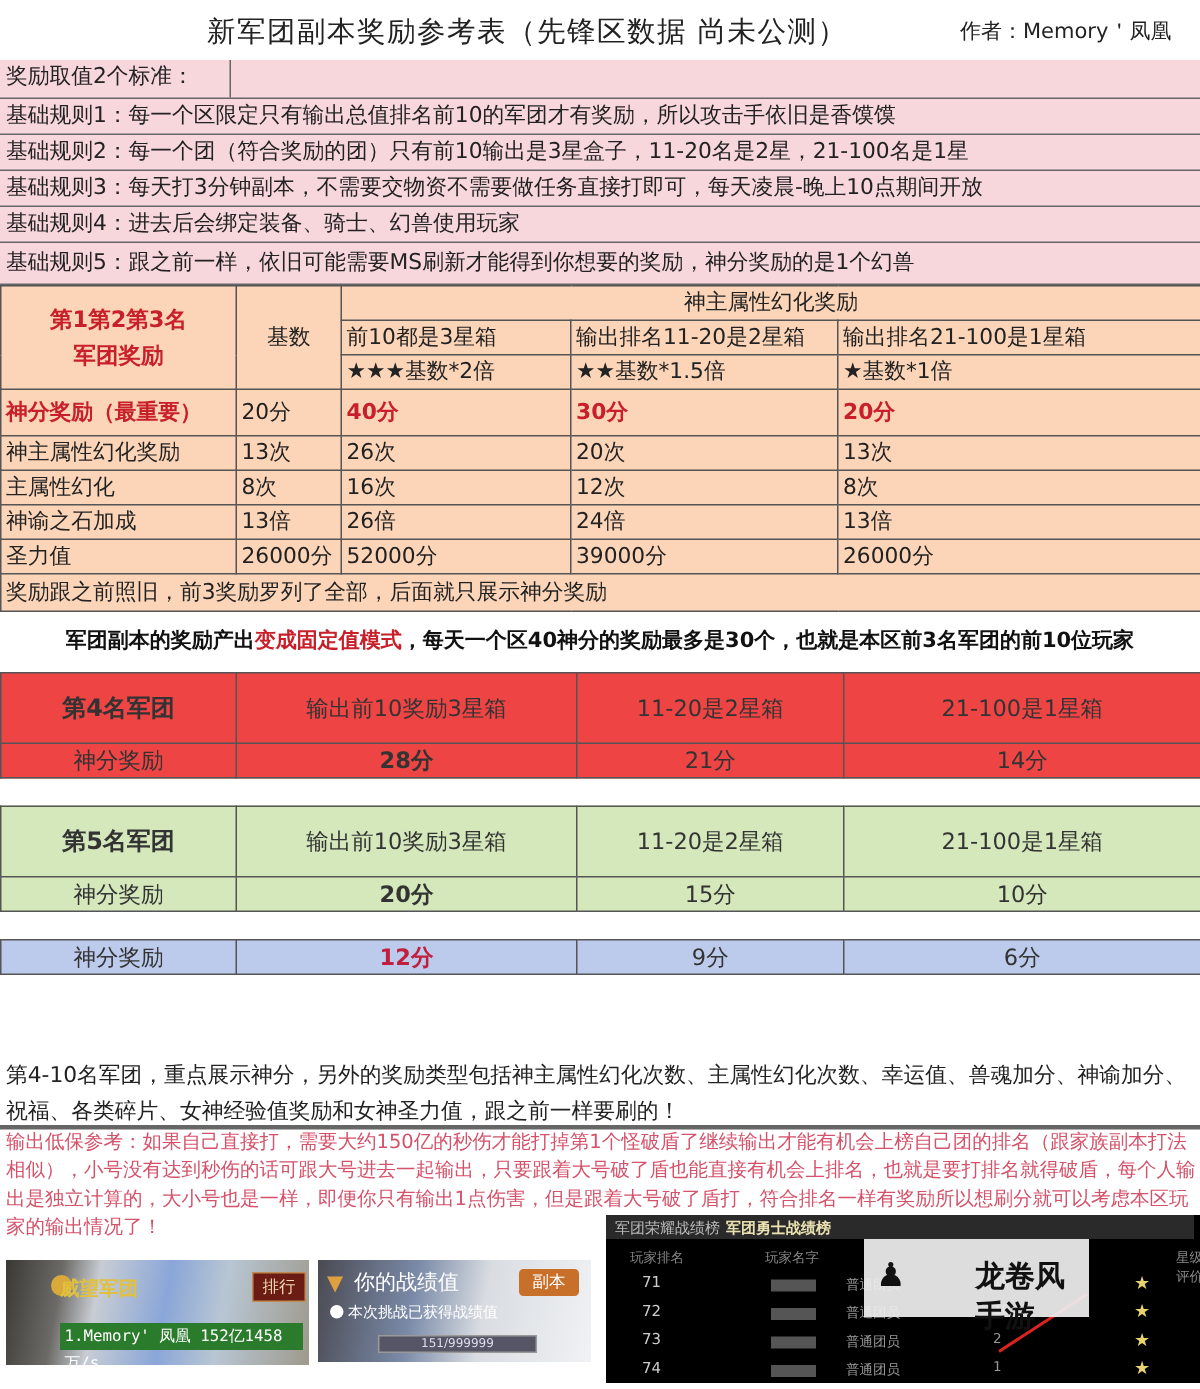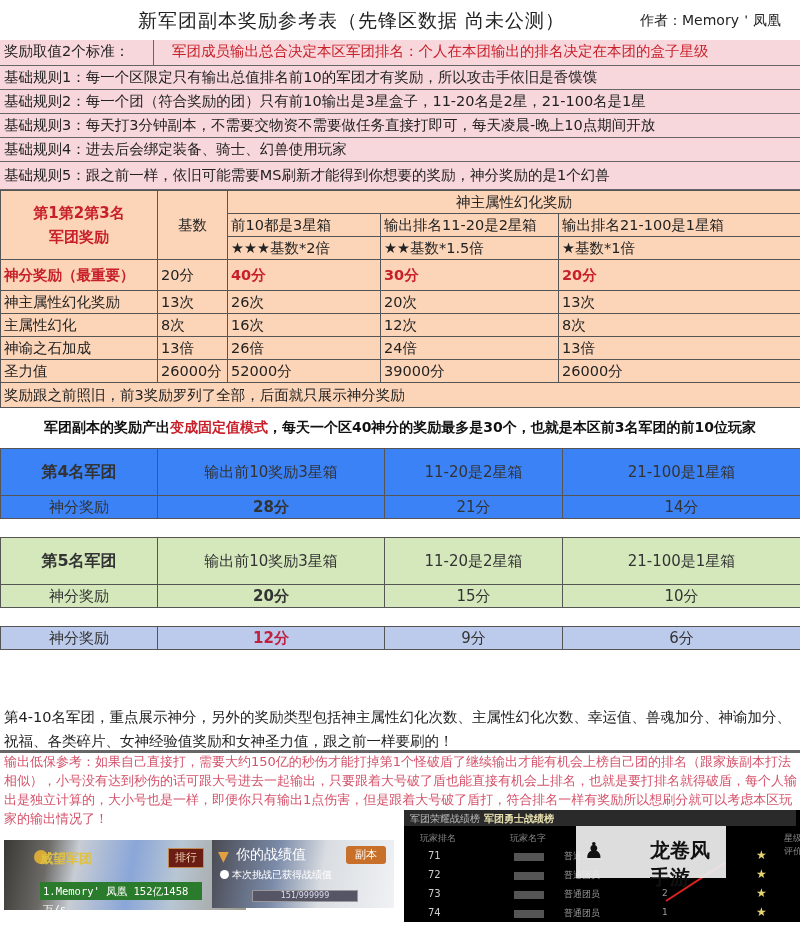--- a/index.html
+++ b/index.html
@@ -17,28 +17,28 @@
   .center { text-align:center; }
   .notice { position:absolute; left:0; top:412px; width:800px; height:30px; text-align:center; font-size:14px; font-weight:bold; line-height:30px; color:#111; }
   .notice .hl { color:#c8202a; }
   
   .rtbl { position:absolute; left:0; width:800px; border-collapse:collapse; table-layout:fixed; font-size:15px; }
   .rtbl td { border:1px solid #555; text-align:center; color:#333; }
   .rtbl .r1 td { height:44px; }
   .rtbl .r2 td { height:20px; }
   .rname { color:#b02a2a; font-weight:bold; font-size:16px; }
   .rval-hl { color:#b02a2a; font-weight:bold; }
-  .cyan { background:#3b82f6;padding-left:47px; }
+  .cyan { background:#ef4444;padding-left:47px; }
   .green { background:#d4e8bc; }
   .blue { background:#bccbeb; }
   .para { position:absolute; left:4px; top:705px; width:794px; font-size:14.5px; line-height:24px; color:#222; }
   .warn { position:absolute; left:4px; top:752px; width:794px; font-size:13px; line-height:19px; color:#d4526a; }
   .strip { position:absolute; left:0; top:750px; width:800px; height:3px; background:#666; }
   
-  .shot1 { position:absolute; left:4px; top:840px; width:202px; height:70px; background:linear-gradient(100deg,#3a3834 0%,#6c6a66 18%,#c8cdd4 30%,#8aa6d8 52%,#b8c6d4 70%,#9e9a8c 100%); overflow:hidden;padding-left:40px; }
+  .shot1 { position:absolute; left:4px; top:840px; width:202px; height:70px; background:linear-gradient(100deg,#3a3834 0%,#6c6a66 18%,#c8cdd4 30%,#8aa6d8 52%,#b8c6d4 70%,#9e9a8c 100%); overflow:hidden; }
   .shot1 .ttl { position:absolute; left:36px; top:10px; font-size:13px; color:#e0c040; font-weight:bold; }
   .shot1 .crest { position:absolute; left:30px; top:10px; width:14px; height:14px; border-radius:50%; background:#d9a93a; }
   .shot1 .rankbtn { position:absolute; left:164px; top:8px; width:34px; height:18px; background:#6b1c14; border:1px solid #c08a50; color:#f3d9b4; font-size:11px; text-align:center; line-height:18px; }
   .shot1 .bar { position:absolute; left:36px; top:42px; width:162px; height:18px; background:#2b7b2c; color:#fff; font-size:10.5px; line-height:18px; padding-left:3px; box-sizing:border-box; font-family:"DejaVu Sans Mono", monospace; }
   .shot2 { position:absolute; left:212px; top:840px; width:182px; height:68px; background:linear-gradient(100deg,#4a4a52 0%,#7a8aa8 35%,#d9dde2 60%,#f0f2f4 100%); overflow:hidden; }
   .shot2 .ttl { position:absolute; left:24px; top:6px; font-size:14px; color:#fff; }
   .shot2 .vicon { position:absolute; left:6px; top:8px; color:#e0a040; font-size:14px; }
   .shot2 .btn { position:absolute; left:134px; top:6px; width:40px; height:18px; background:#c8702a; color:#fff; font-size:11px; text-align:center; line-height:18px; border-radius:3px; }
   .shot2 .sub { position:absolute; left:20px; top:28px; font-size:10px; color:#fff; }
   .shot2 .dot { position:absolute; left:8px; top:30px; width:9px; height:9px; border-radius:50%; background:#fff; }
@@ -60,21 +60,20 @@
 </head>
 <body>
 
 <div class="title-row">
   <span class="title-main">新军团副本奖励参考表（先锋区数据 尚未公测）</span>
   <span class="title-author">作者：Memory＇凤凰</span>
 </div>
 
 <div class="row" style="top:40px;height:26px;">
   <span class="std-label">奖励取值2个标准：</span>
-  <span class="std-value">军团成员输出总合决定本区军团排名：个人在本团输出的排名决定在本团的盒子星级</span>
 </div>
 <div class="row" style="top:66px;height:24px;">基础规则1：每一个区限定只有输出总值排名前10的军团才有奖励，所以攻击手依旧是香馍馍</div>
 <div class="row" style="top:90px;height:24px;">基础规则2：每一个团（符合奖励的团）只有前10输出是3星盒子，11-20名是2星，21-100名是1星</div>
 <div class="row" style="top:114px;height:24px;">基础规则3：每天打3分钟副本，不需要交物资不需要做任务直接打即可，每天凌晨-晚上10点期间开放</div>
 <div class="row" style="top:138px;height:24px;">基础规则4：进去后会绑定装备、骑士、幻兽使用玩家</div>
 <div class="row" style="top:162px;height:28px;line-height:26px;">基础规则5：跟之前一样，依旧可能需要MS刷新才能得到你想要的奖励，神分奖励的是1个幻兽</div>
 
 <table class="otbl">
   <colgroup>
       <col style="width:157px">

